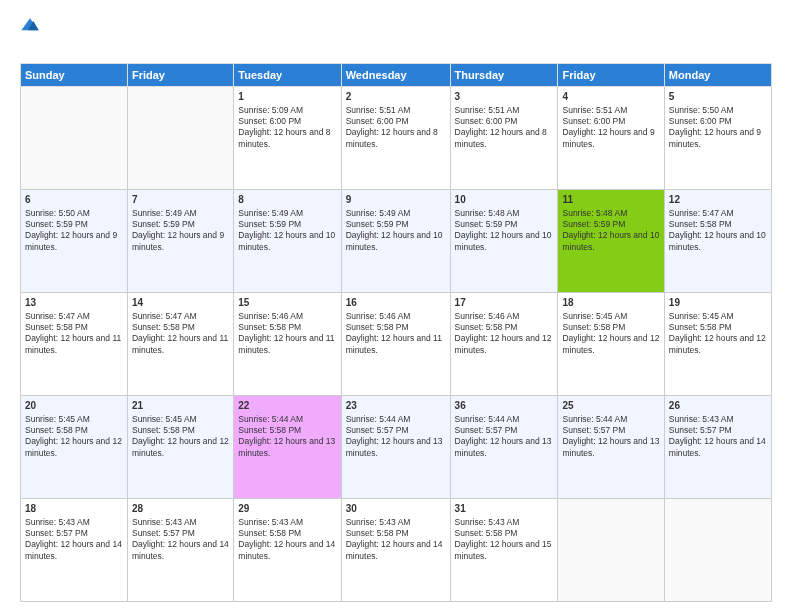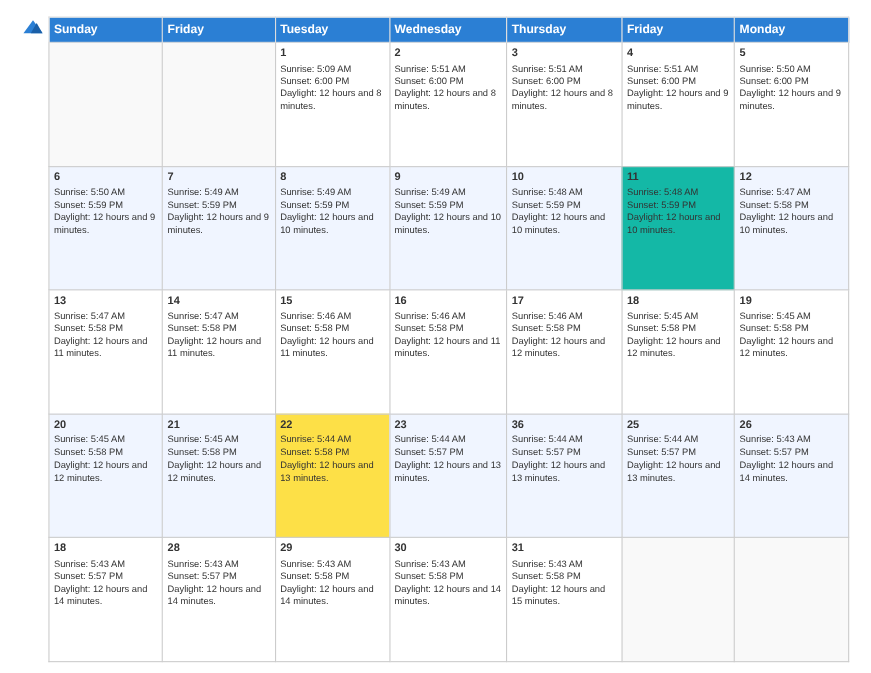--- a/index.html
+++ b/index.html
@@ -8,21 +8,21 @@
       height: 612px;
       background: #fff;
       font-family: Arial, sans-serif;
       overflow: hidden;
     }
     .page {
       width: 792px;
       height: 612px;
       padding: 15px 20px 10px 20px;
       display: flex;
-      flex-direction: row;
+      flex-direction: column;
     }
     .header {
       display: flex;
       justify-content: space-between;
       align-items: flex-start;
       margin-bottom: 10px;
     }
     .logo {
       display: flex;
       align-items: center;
@@ -192,21 +192,21 @@
             <span style="display: block;">Sunrise: 5:49 AM</span>
             <span style="display: block;">Sunset: 5:59 PM</span>
             <span style="display: block;">Daylight: 12 hours and 10 minutes.</span>
           </td>
           <td style="background-color: rgb(240, 245, 255);">
             <span class="day-number">10</span>
             <span style="display: block;">Sunrise: 5:48 AM</span>
             <span style="display: block;">Sunset: 5:59 PM</span>
             <span style="display: block;">Daylight: 12 hours and 10 minutes.</span>
           </td>
-          <td style="background-color: #14b8a6;">
+          <td style="background-color: #84cc16;">
             <span class="day-number">11</span>
             <span style="display: block;">Sunrise: 5:48 AM</span>
             <span style="display: block;">Sunset: 5:59 PM</span>
             <span style="display: block;">Daylight: 12 hours and 10 minutes.</span>
           </td>
           <td style="background-color: rgb(240, 245, 255);">
             <span class="day-number">12</span>
             <span style="display: block;">Sunrise: 5:47 AM</span>
             <span style="display: block;">Sunset: 5:58 PM</span>
             <span style="display: block;">Daylight: 12 hours and 10 minutes.</span>
@@ -262,21 +262,21 @@
             <span style="display: block;">Sunrise: 5:45 AM</span>
             <span style="display: block;">Sunset: 5:58 PM</span>
             <span style="display: block;">Daylight: 12 hours and 12 minutes.</span>
           </td>
           <td style="background-color: rgb(240, 245, 255);">
             <span class="day-number">21</span>
             <span style="display: block;">Sunrise: 5:45 AM</span>
             <span style="display: block;">Sunset: 5:58 PM</span>
             <span style="display: block;">Daylight: 12 hours and 12 minutes.</span>
           </td>
-          <td style="background-color: #fde047;">
+          <td style="background-color: #f0abfc;">
             <span class="day-number">22</span>
             <span style="display: block;">Sunrise: 5:44 AM</span>
             <span style="display: block;">Sunset: 5:58 PM</span>
             <span style="display: block;">Daylight: 12 hours and 13 minutes.</span>
           </td>
           <td style="background-color: rgb(240, 245, 255);">
             <span class="day-number">23</span>
             <span style="display: block;">Sunrise: 5:44 AM</span>
             <span style="display: block;">Sunset: 5:57 PM</span>
             <span style="display: block;">Daylight: 12 hours and 13 minutes.</span>

